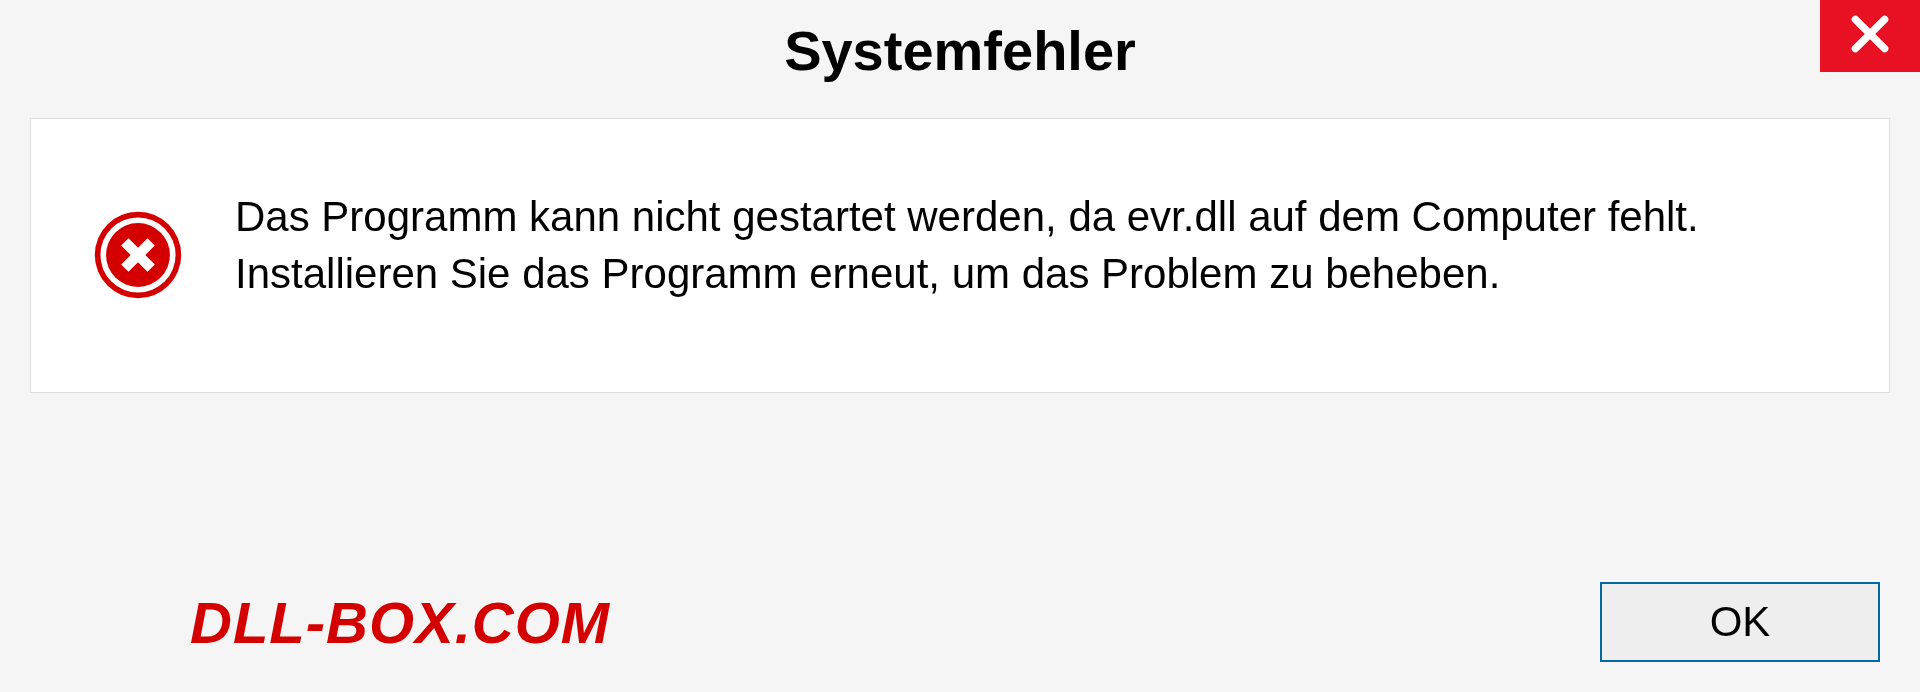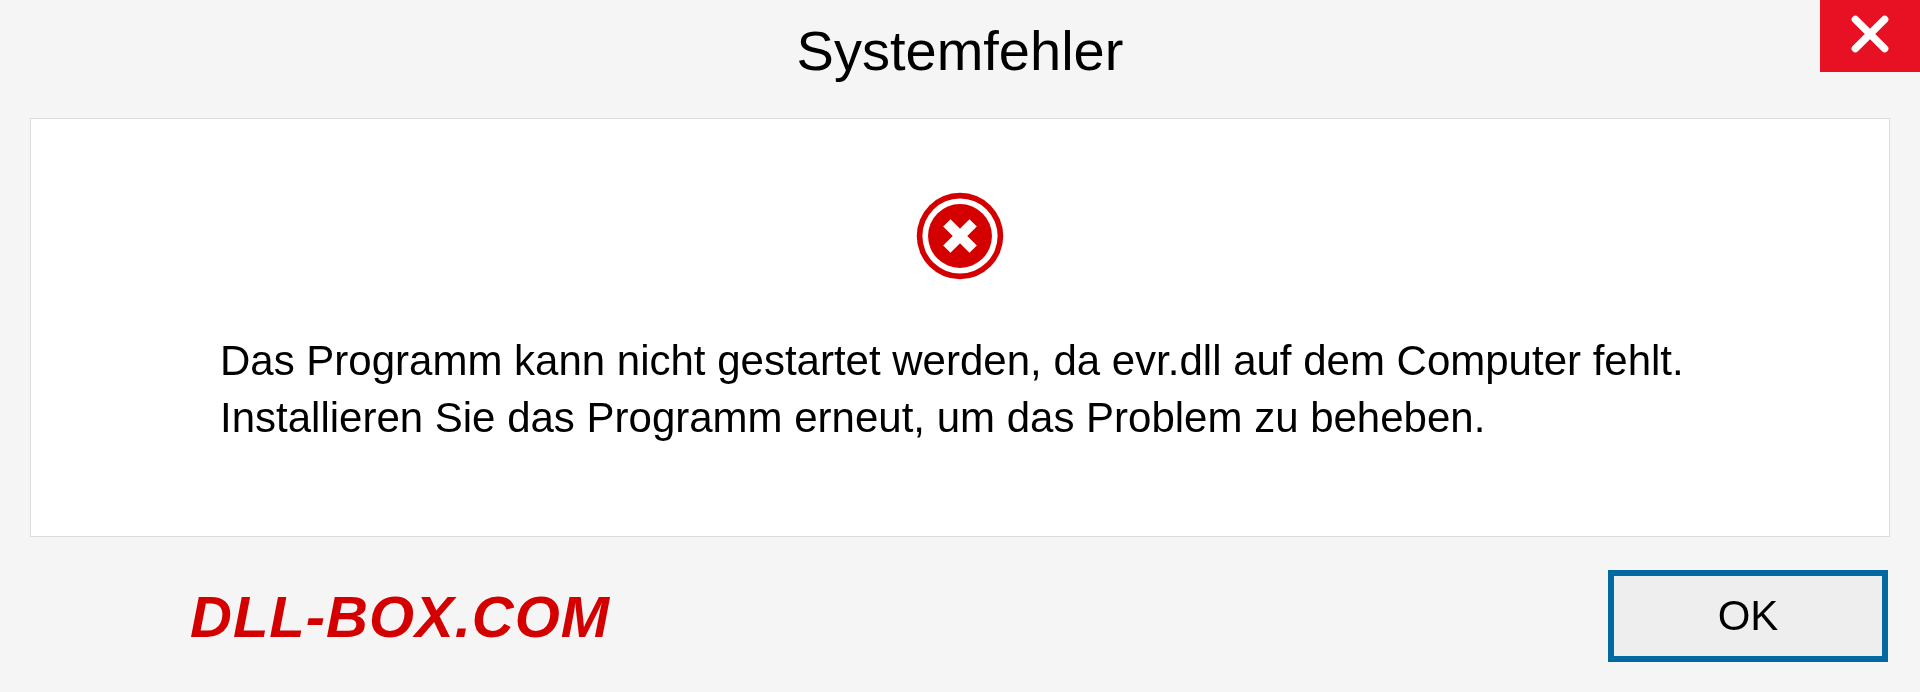--- a/index.html
+++ b/index.html
@@ -23,21 +23,21 @@
     .titlebar {
       height: 100px;
       display: flex;
       align-items: center;
       justify-content: center;
       position: relative;
     }
     .title {
       font-size: 56px;
       color: #000;
-      font-weight: normal;
+      font-weight: bold;
     }
     .close-btn {
       position: absolute;
       top: 0;
       right: 0;
       width: 100px;
       height: 72px;
       background: #e81123;
       display: flex;
       align-items: center;
@@ -47,23 +47,22 @@
     .close-btn svg {
       width: 44px;
       height: 44px;
     }
     .content-panel {
       margin: 18px 30px 0 30px;
       background: #ffffff;
       border: 1px solid #dcdcdc;
       padding: 70px 60px 90px 60px;
       display: flex;
-      align-items: center;
+      align-items: flex-end;
       gap: 50px;
-      flex-direction: column;
     }
     .error-icon {
       flex-shrink: 0;
       width: 94px;
       height: 94px;
       position: relative;
     }
     .error-icon svg {
       width: 100%;
       height: 100%;
@@ -88,30 +87,30 @@
     .watermark {
       font-size: 58px;
       font-weight: 900;
       font-style: italic;
       color: #d40000;
       letter-spacing: 1px;
       margin-left: 160px;
     }
     .ok-btn {
       width: 280px;
-      height: 92px;
+      height: 80px;
       background: #eeeeee;
-      border: 6px solid #0369a1;
+      border: 2px solid #0369a1;
       font-size: 42px;
       color: #000;
       cursor: pointer;
       display: flex;
       align-items: center;
       justify-content: center;
-      margin-right: 2px;
+      margin-right: 10px;
     }
   </style>
 </head>
 <body>
 
 <div class="dialog">
   <div class="titlebar">
     <div class="title">Systemfehler</div>
     <div class="close-btn">
       <span>

